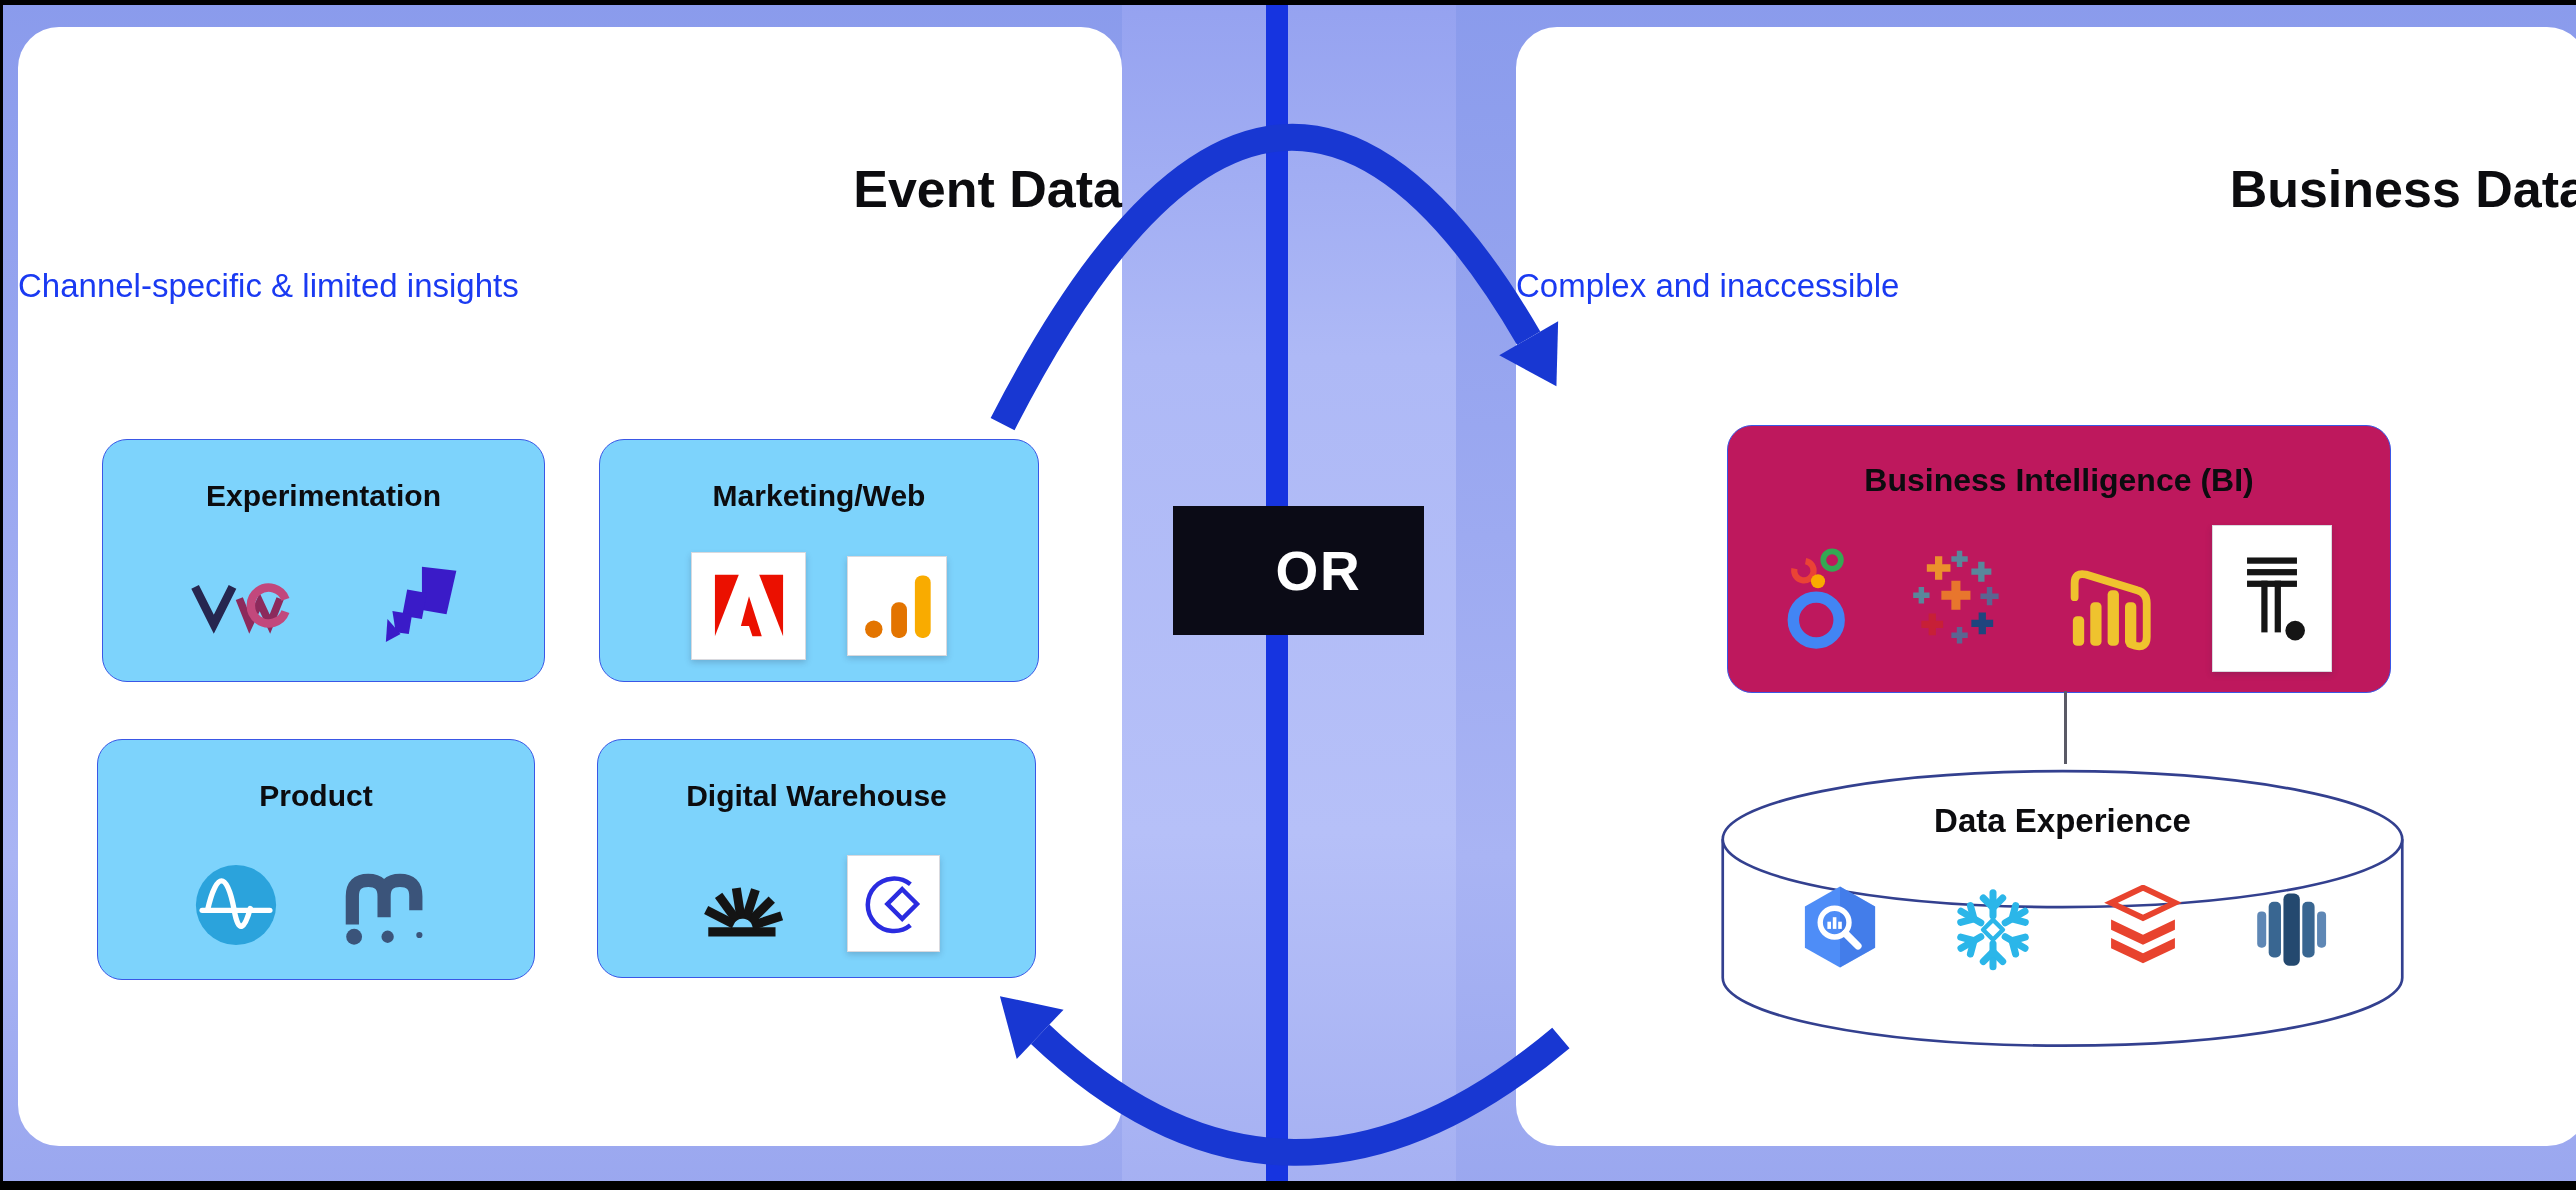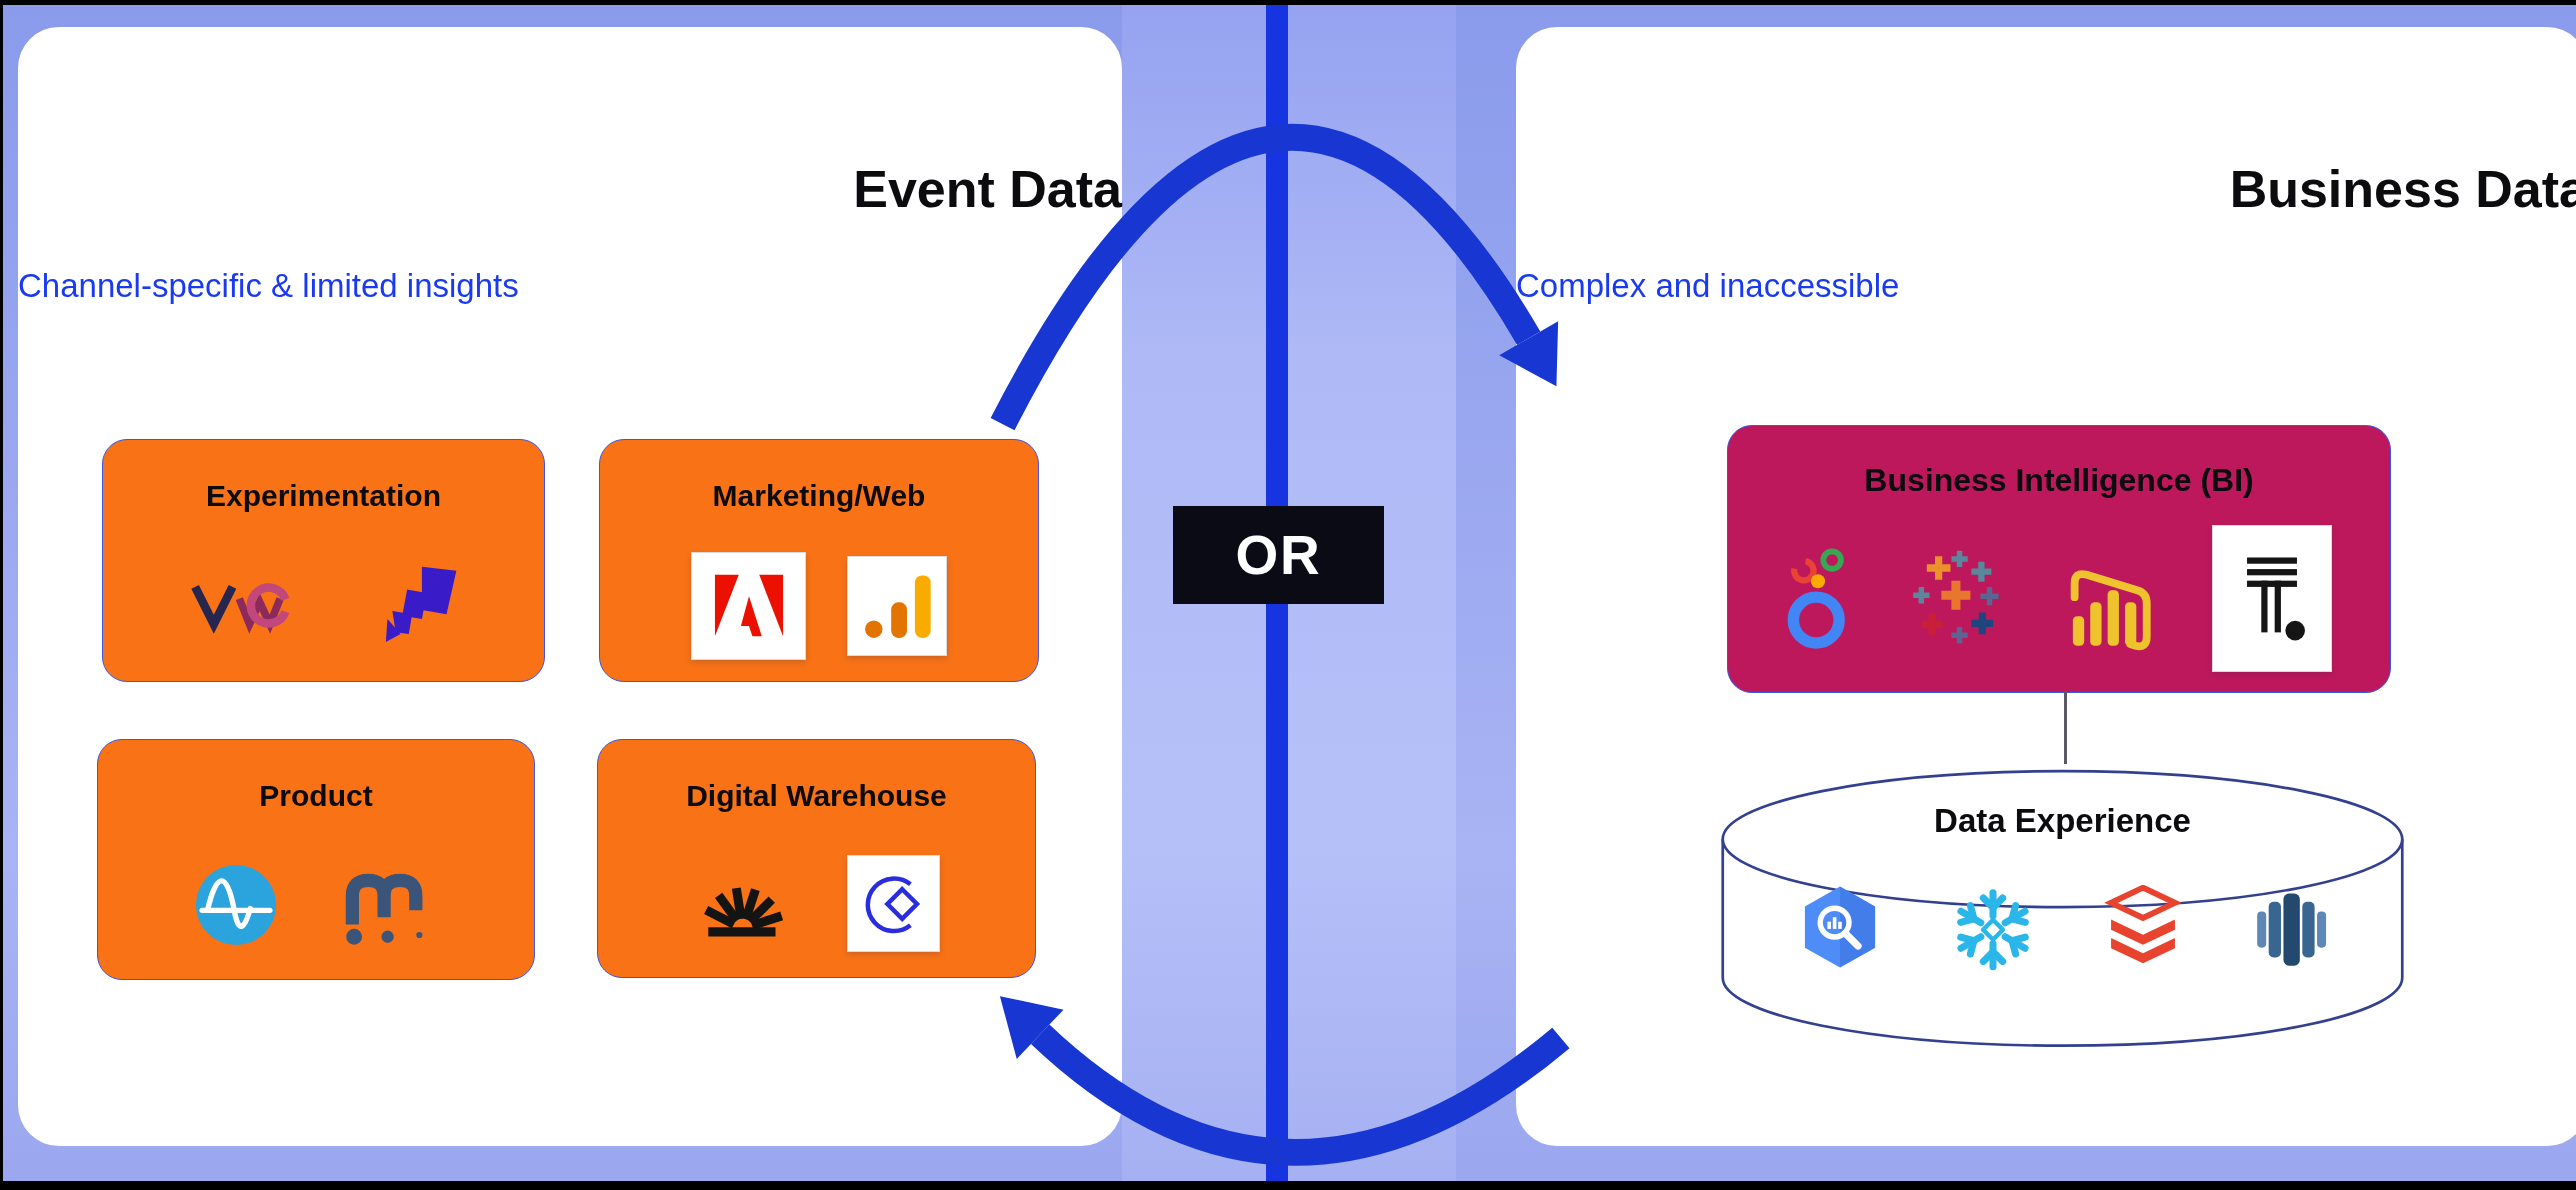--- a/index.html
+++ b/index.html
@@ -15,29 +15,29 @@
   .band{
     position:absolute;left:1122px;top:0;width:334px;height:1190px;z-index:1;
     background:linear-gradient(180deg,#95a2f0 0%,#aeb9f6 30%,#b6c0f8 70%,#a5b0f2 100%);
   }
   .vline{position:absolute;left:1266px;top:0;width:22.4px;height:1190px;background:#1634e0;z-index:2;}
   .panel{position:absolute;top:27px;height:1119px;background:#fff;border-radius:41px;z-index:3;}
   .panel.left{left:18px;width:1104px;}
   .panel.right{left:1480px;width:1072px;margin-left:36px;}
   .arrows{position:absolute;left:0;top:0;z-index:5;pointer-events:none;}
   .or-badge{
-    position:absolute;left:1173px;top:506px;width:211px;height:98px;background:#0b0b16;
-    display:flex;align-items:center;justify-content:center;z-index:6;
+    position:absolute;left:1173px;top:506px;width:211px;height:129px;background:#0b0b16;
+    display:flex;align-items:center;justify-content:center;z-index:6;padding-left:40px;
   }
   .or-badge span{color:#fff;font-size:55px;font-weight:700;letter-spacing:1.8px;}
   .panel-title{position:absolute;left:0;right:0;top:132px;text-align:right;
     font-size:52px;font-weight:700;color:#0c0c0f;margin:0;}
   .panel-sub{position:absolute;left:0;right:0;top:240px;
     font-size:33px;color:#1a3af2;}
-  .card{position:absolute;background:#f97316;border:1.8px solid #3a57e6;border-radius:25px;}
+  .card{position:absolute;background:#7dd3fc;border:1.8px solid #3a57e6;border-radius:25px;}
   .card-title{position:absolute;left:0;right:0;top:39px;text-align:center;
     font-size:30px;font-weight:700;color:#0c0c0f;}
   .logos{position:absolute;left:0;right:0;top:106px;bottom:16px;
     display:flex;align-items:center;justify-content:center;}
   .tile{background:#fff;border:0.9px solid #d9d9de;box-shadow:0 2.7px 6.3px rgba(40,40,70,.22);
     display:flex;align-items:center;justify-content:center;}
   .bi-card{position:absolute;left:211px;top:398px;width:662px;height:266px;
     background:#be185d;border:1.8px solid #3a57e6;border-radius:25px;}
   .bi-card .card-title{top:36px;font-size:32px;}
   .bi-card .logos{top:93px;bottom:14.3px;gap:55px;}

